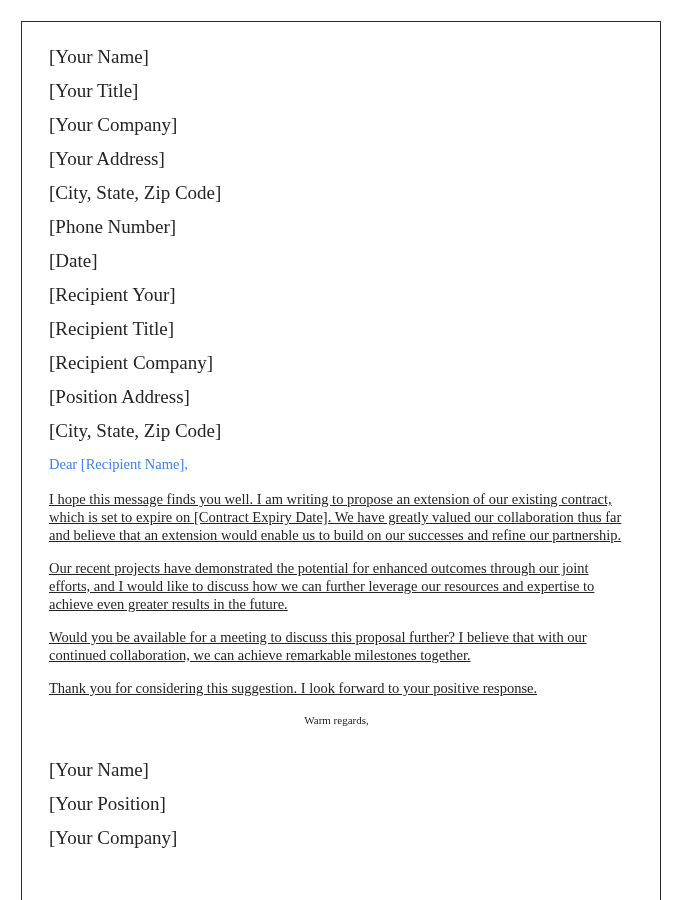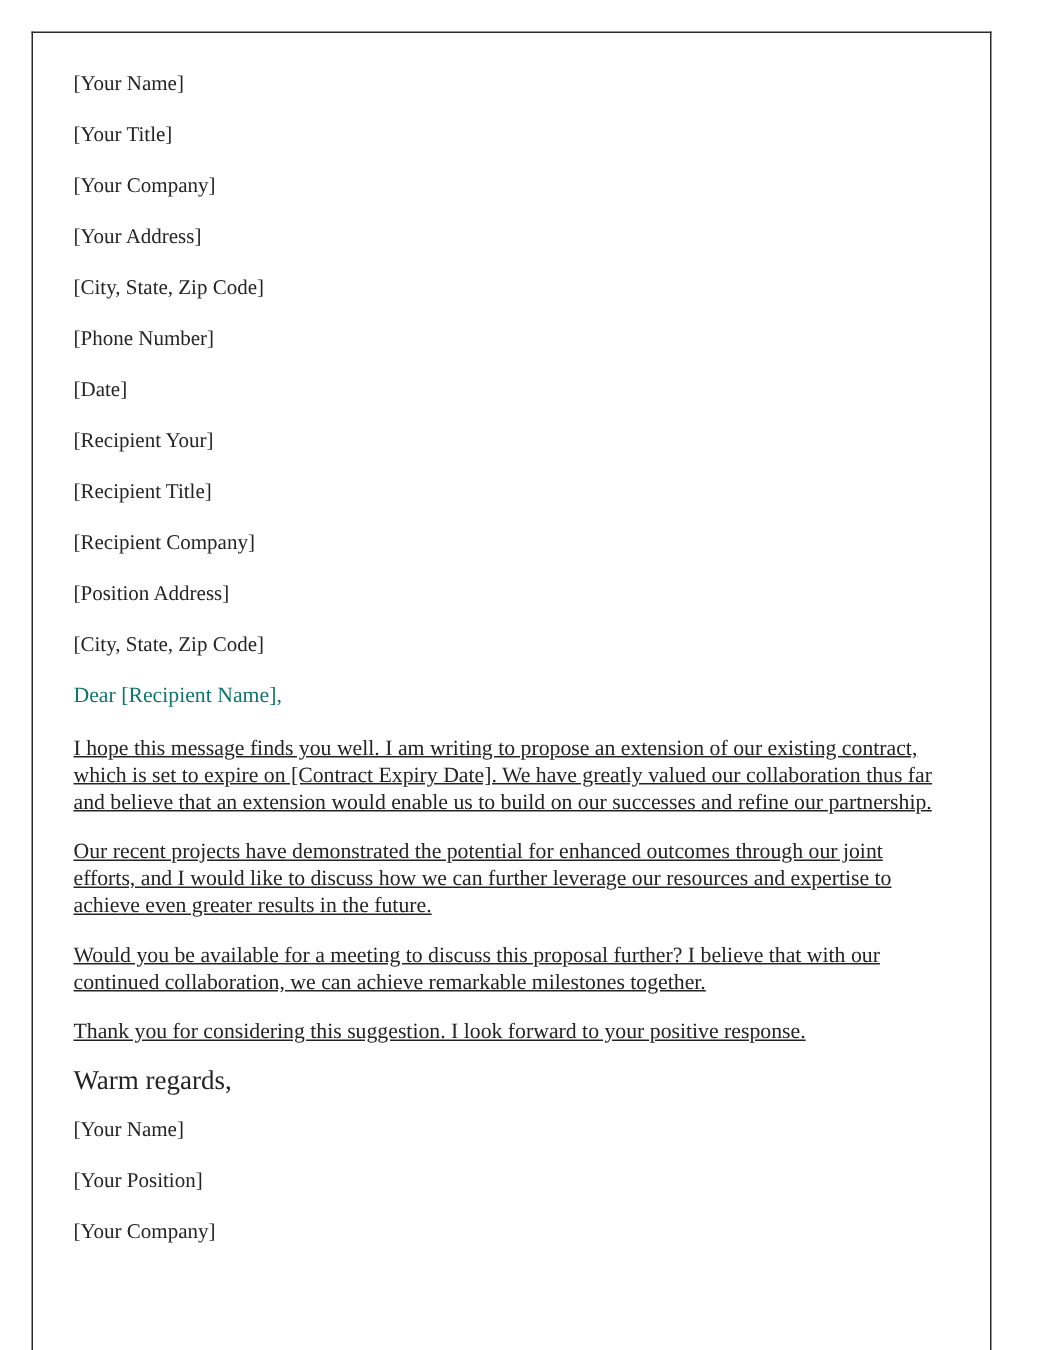--- a/index.html
+++ b/index.html
@@ -33,52 +33,53 @@
     border: 1px solid #2b2b2b;
     border-bottom: none;
   }
 
   #letter-body {
     padding: 26px 36px 0 27px;
   }
 
   
   .line-block {
-    font-size: 14px;
+    font-size: 19px;
     line-height: 17px;
     color: #242424;
     margin: 0 0 17px 0;
     white-space: nowrap;
   }
 
   
   .body-paragraph {
     font-size: 14.5px;
     line-height: 18px;
     color: #242424;
     margin: 0 0 15px 0;
     max-width: 578px;
     text-align: left;
     text-decoration: underline;
   }
 
   .salutation {
     font-size: 14.5px;
     line-height: 17px;
-    color: #0f766e;
+    color: #3b82f6;
     margin: 0 0 17px 0;
     white-space: nowrap;
   }
 
   .closing {
-    font-size: 18px;
+    font-size: 11px;
     line-height: 17px;
     color: #242424;
-    margin: 0 0 16px 0;
+    margin: 0 0 32px 0;
     white-space: nowrap;
+    text-align: center;
   }
 </style>
 </head>
 <body>
 
 <div id="document-viewport">
 
   <div id="letter-page">
     <div id="letter-body">
 

